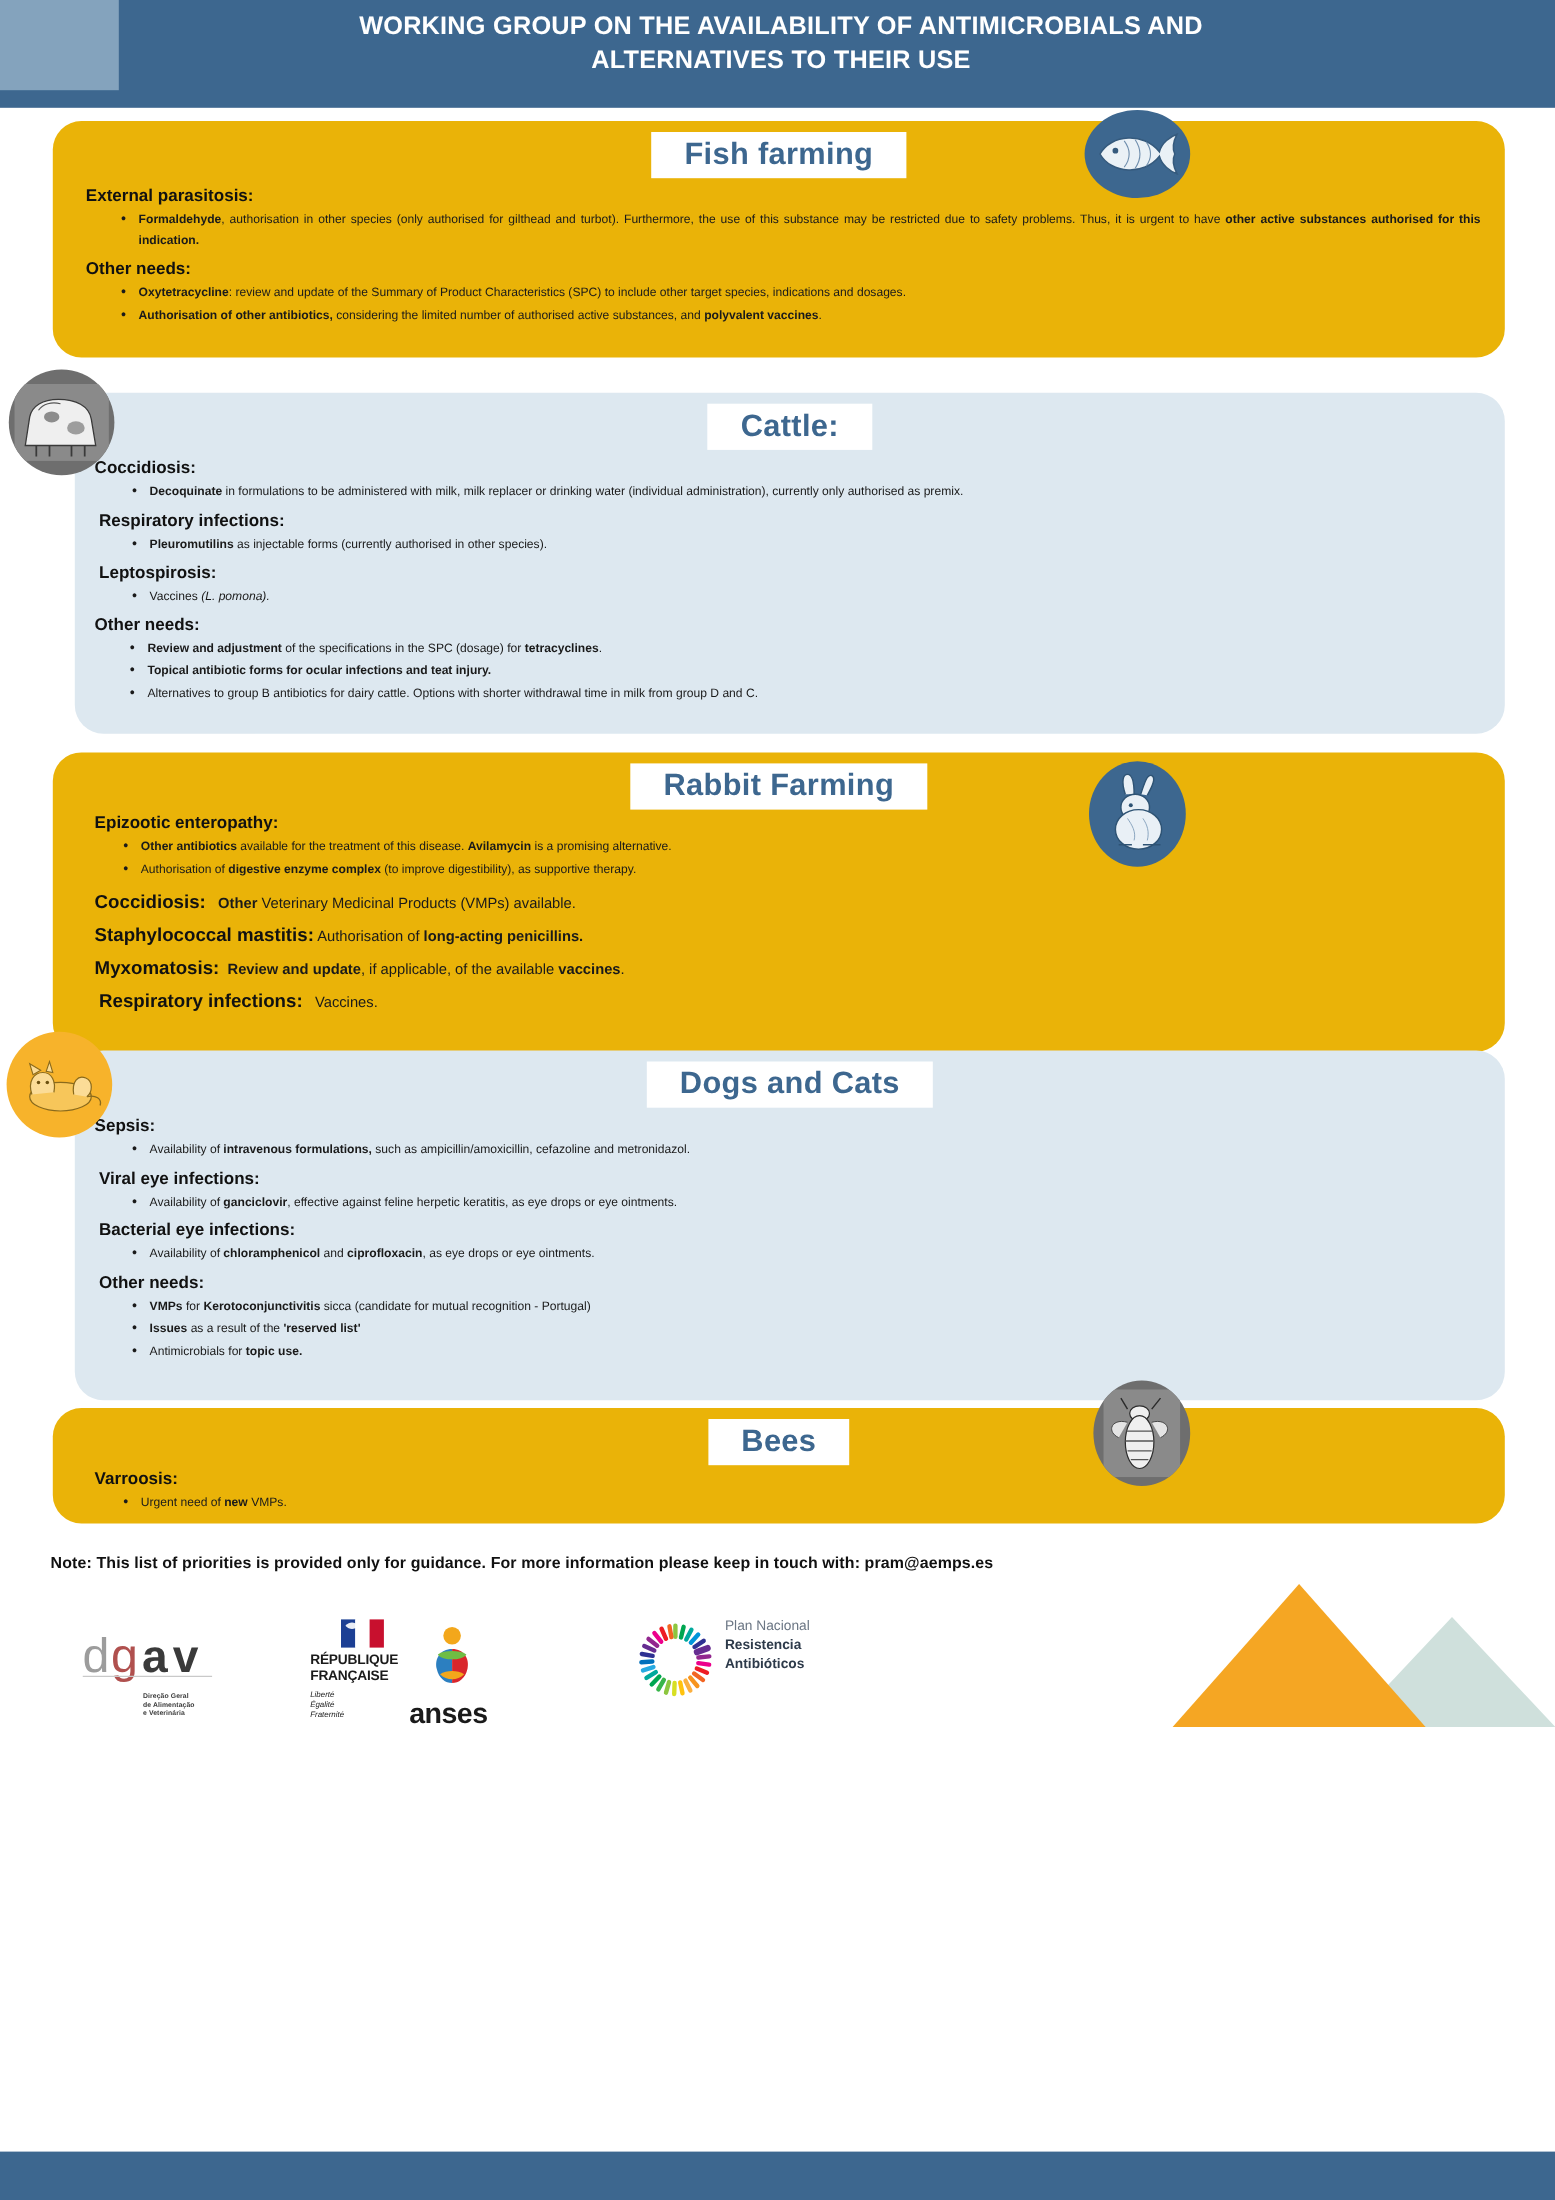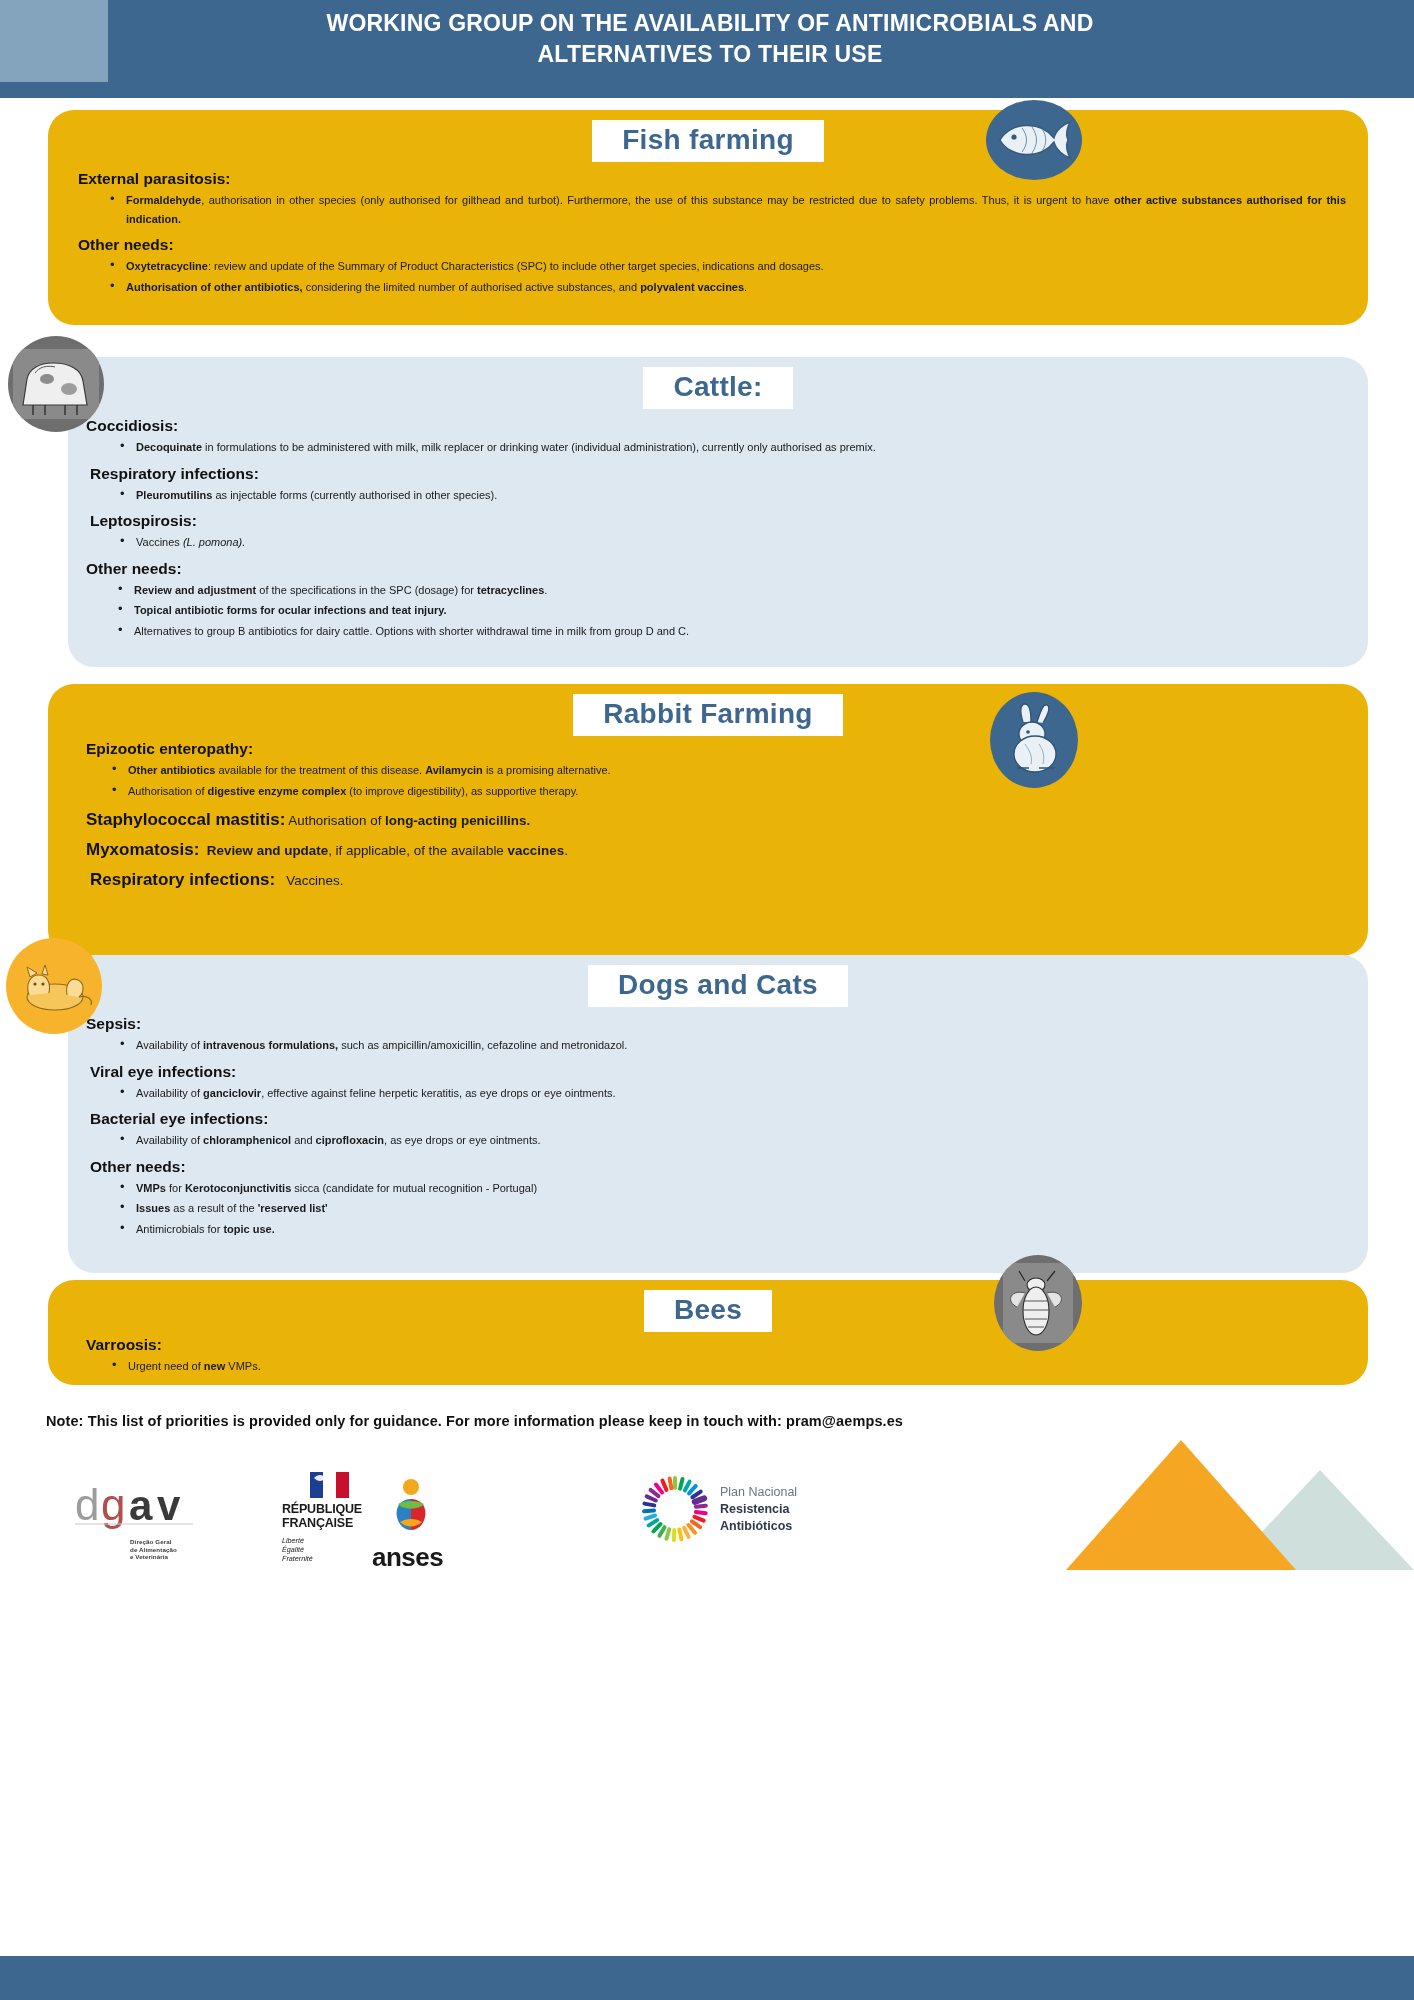--- a/index.html
+++ b/index.html
@@ -280,20 +280,24 @@
 <div class="section sec-light" style="left:48px; top:684px; width:1320px; height:272px;">
   <div class="title-row">
     <span class="sec-title">Rabbit Farming</span>
   </div>
   <div class="pad-l" style="padding-left:38px;">
     <div class="sub" style="margin-top:4px;">Epizootic enteropathy:</div>
     <ul class="b" style="padding-left:42px;">
       <li><b>Other antibiotics</b><span> available for the treatment of this disease. </span><b>Avilamycin</b><span> is a promising alternative.</span></li>
       <li><span>Authorisation of </span><b>digestive enzyme complex</b><span> (to improve digestibility), as supportive therapy.</span></li>
     </ul>
+    <div class="inline-line">
+      <span class="lbl">Coccidiosis:</span>
+      &nbsp;&nbsp;<b>Other</b><span> Veterinary Medicinal Products (VMPs) available.</span>
+    </div>
     <div class="inline-line">
       <span class="lbl">Staphylococcal mastitis:</span>
       <span>Authorisation of </span><b>long-acting penicillins.</b>
     </div>
     <div class="inline-line">
       <span class="lbl">Myxomatosis:</span>
       &nbsp;<b>Review and update</b><span>, if applicable, of the available </span><b>vaccines</b><span>.</span>
     </div>
     <div class="inline-line" style="padding-left:4px;">
       <span class="lbl">Respiratory infections:</span>
@@ -423,21 +427,21 @@
       <circle cx="31" cy="9" r="8" fill="#f3a71b"></circle>
       <path d="M31 20 C18 20, 12 30, 14 40 C16 50, 24 54, 31 54 C38 54, 46 50, 48 40 C50 30, 44 20, 31 20 Z" fill="#ffffff"></path>
       <path d="M31 21 C20 21, 15 30, 17 39 C19 48, 25 52, 31 52 Z" fill="#2c7fc0"></path>
       <path d="M31 21 C42 21, 47 30, 45 39 C43 48, 37 52, 31 52 Z" fill="#d9262c"></path>
       <path d="M18 26 C24 22, 38 22, 44 26 C40 32, 22 32, 18 26 Z" fill="#6fbd44"></path>
       <path d="M20 44 C26 50, 36 50, 42 44 C36 40, 26 40, 20 44 Z" fill="#f3a71b"></path>
     </svg>
     <div class="anses-text" style="margin-top:2px;">anses</div>
   </div>
 
-  <div class="logo" style="left:636px; top:10px; width:240px; display:flex; align-items:center;">
+  <div class="logo" style="left:575px; top:10px; width:240px; display:flex; ">
     <svg width="78" height="78" viewBox="0 0 78 78" aria-hidden="true">
       <g transform="translate(39,39)">
         <g fill="none" stroke-width="4" stroke-linecap="round">
           <line x1="0" y1="-31" x2="0" y2="-21" stroke="#8dc63f" transform="rotate(0)"></line>
           <line x1="0" y1="-31" x2="0" y2="-21" stroke="#00a651" transform="rotate(14)"></line>
           <line x1="0" y1="-31" x2="0" y2="-21" stroke="#00a99d" transform="rotate(28)"></line>
           <line x1="0" y1="-31" x2="0" y2="-21" stroke="#0095da" transform="rotate(42)"></line>
           <line x1="0" y1="-31" x2="0" y2="-21" stroke="#2e3192" transform="rotate(56)"></line>
           <line x1="0" y1="-31" x2="0" y2="-21" stroke="#662d91" stroke-width="6" transform="rotate(70)"></line>
           <line x1="0" y1="-31" x2="0" y2="-21" stroke="#92278f" transform="rotate(84)"></line>

